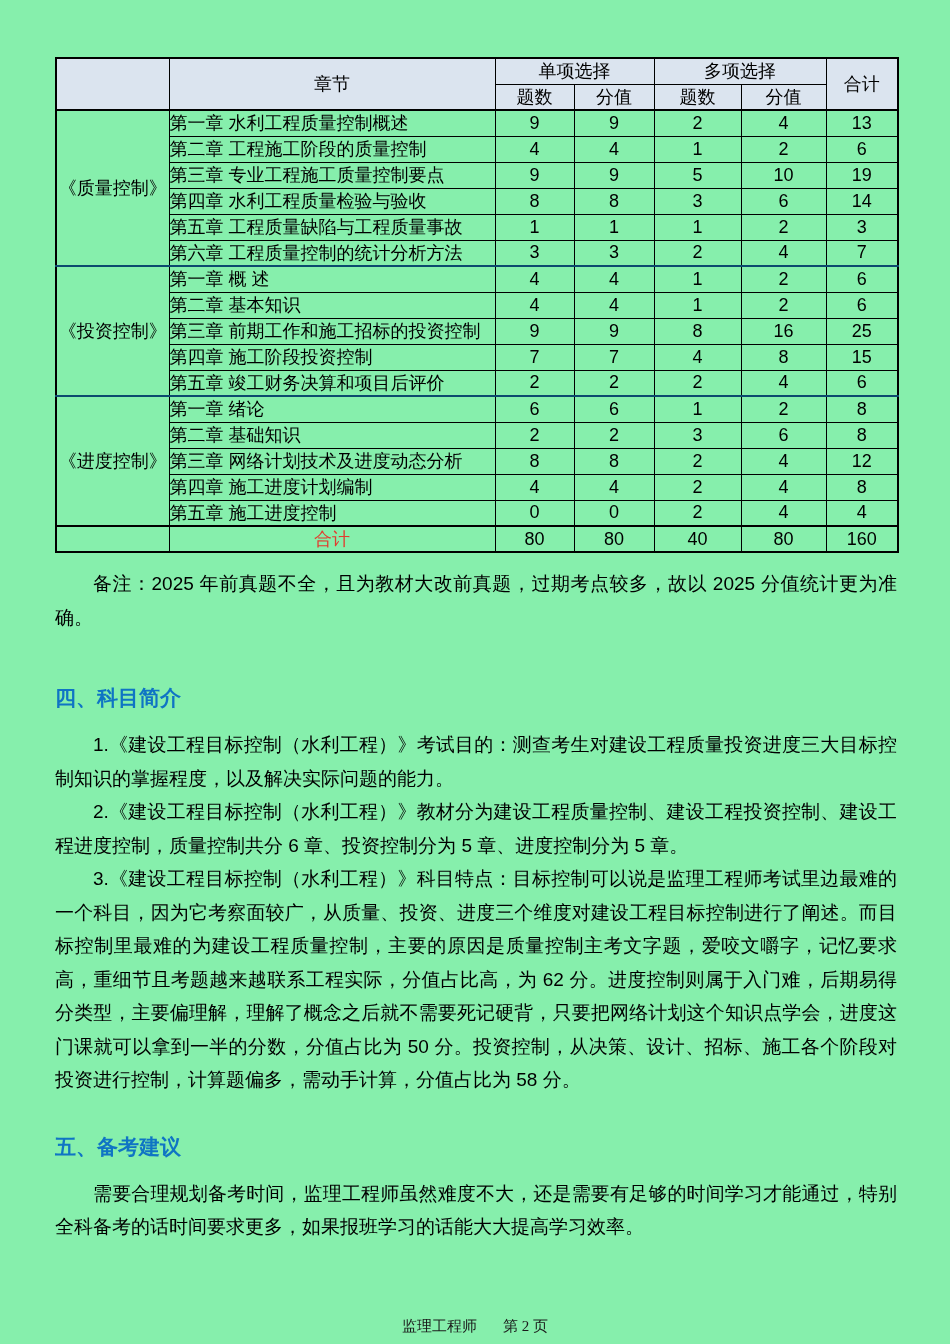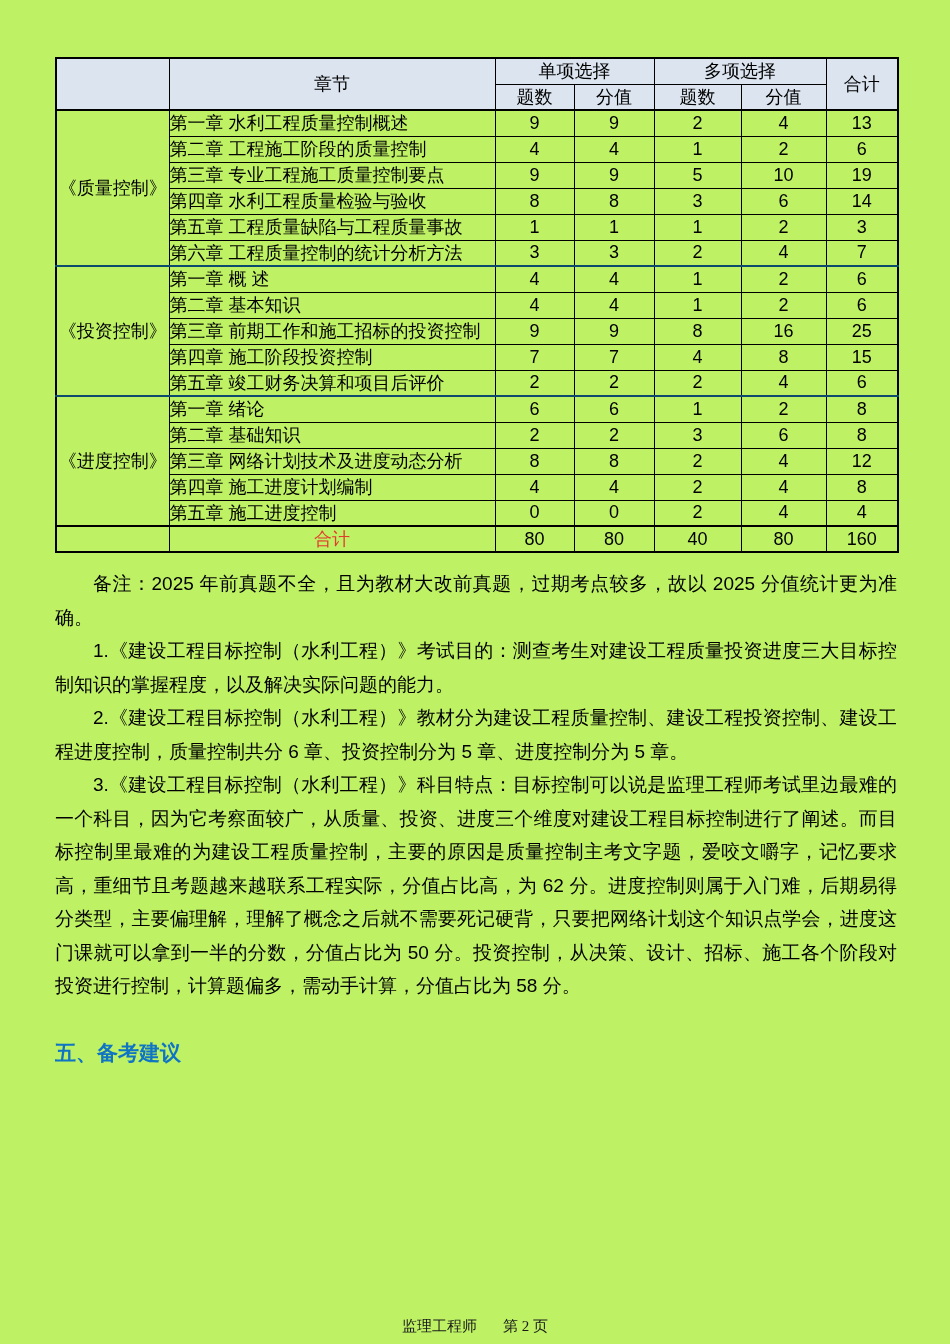--- a/index.html
+++ b/index.html
@@ -1,20 +1,20 @@
 <!DOCTYPE html>
 <html><head>
 <meta charset="utf-8">
 <style>
   * { box-sizing: border-box; }
   html, body { margin: 0; padding: 0; background: #ffffff; }
   .page {
     position: relative;
     width: 950px; height: 1344px;
-    background: #bef264;
+    background: #86efac;
     font-family: "Liberation Sans", "DejaVu Sans", sans-serif;
     color: #000;
     padding: 57px 53px 0 55px;
     overflow: hidden;
   }
 
   
   table.stats {
     border-collapse: collapse;
     table-layout: fixed;
@@ -245,27 +245,29 @@
           <td class="num-cell">80</td>
           <td class="num-cell">40</td>
           <td class="num-cell">80</td>
           <td class="num-cell">160</td>
         </tr>
       </tbody>
   </table>
 
   <p class="note">备注：2025 年前真题不全，且为教材大改前真题，过期考点较多，故以 2025 分值统计更为准确。</p>
 
+  <h2 class="section-heading s4">四、科目简介</h2>
 
   <p class="body-para"><span>1.《建设工程目标控制（水利工程）》</span><span class="bold-run">考试目的</span><span>：测查考生对建设工程质量投资进度三大目标控制知识的掌握程度，以及解决实际问题的能力。</span></p>
 
   <p class="body-para"><span>2.《建设工程目标控制（水利工程）》</span><span class="bold-run">教材</span><span>分为建设工程质量控制、建设工程投资控制、建设工程进度控制，质量控制共分 6 章、投资控制分为 5 章、进度控制分为 5 章。</span></p>
 
   <p class="body-para"><span>3.《建设工程目标控制（水利工程）》</span><span class="bold-run">科目特点</span><span>：目标控制可以说是监理工程师考试里边最难的一个科目，因为它考察面较广，从质量、投资、进度三个维度对建设工程目标控制进行了阐述。而目标控制里最难的为建设工程质量控制，主要的原因是质量控制主考文字题，爱咬文嚼字，记忆要求高，重细节且考题越来越联系工程实际，分值占比高，为 62 分。进度控制则属于入门难，后期易得分类型，主要偏理解，理解了概念之后就不需要死记硬背，只要把网络计划这个知识点学会，进度这门课就可以拿到一半的分数，分值占比为 50 分。投资控制，从决策、设计、招标、施工各个阶段对投资进行控制，计算题偏多，需动手计算，分值占比为 58 分。</span></p>
 
   <h2 class="section-heading s5">五、备考建议</h2>
 
+  <p class="body-para">需要合理规划备考时间，监理工程师虽然难度不大，还是需要有足够的时间学习才能通过，特别全科备考的话时间要求更多，如果报班学习的话能大大提高学习效率。</p>
 
   <div class="footer">
     <span>监理工程师</span><span class="page-label">第 2 页</span>
   </div>
 
 </div>
 
 </body></html>

